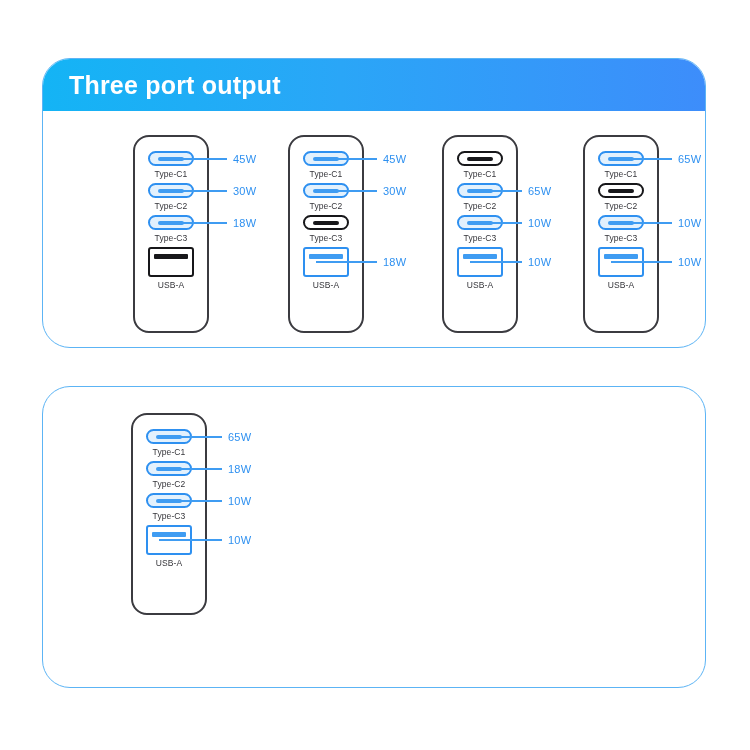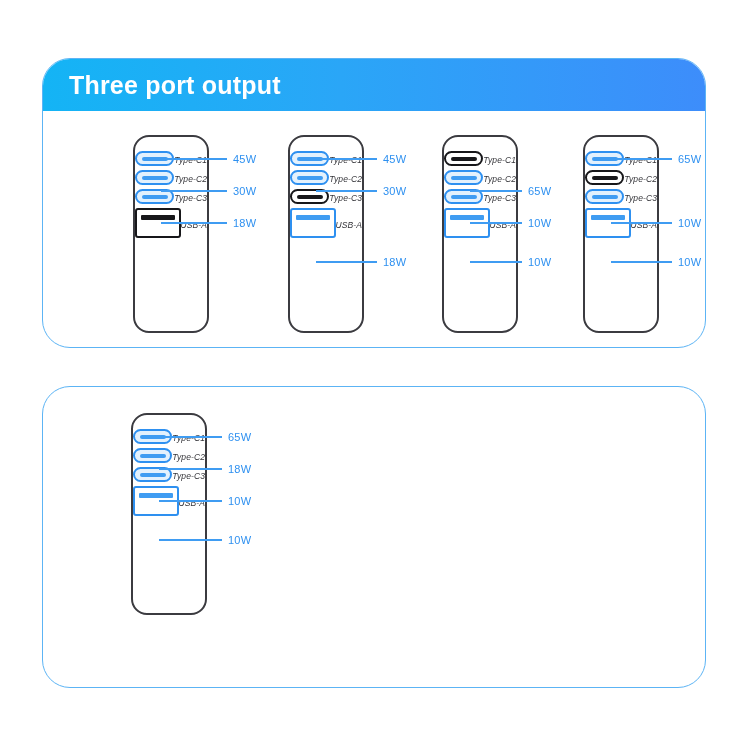--- a/index.html
+++ b/index.html
@@ -77,24 +77,23 @@
   .device.four  { top: 26px; height: 202px; }
 
   .ports {
     position: relative;
     padding-top: 14px;
   }
 
   .port-block {
     position: relative;
     display: flex;
-    flex-direction: row;
+    flex-direction: column;
     align-items: center;
     margin-bottom: 4px;
-    font-style: italic;
   }
 
   
   .port-c {
     position: relative;
     width: 46px;
     height: 15px;
     border-radius: 9px;
     box-sizing: border-box;
     display: flex;

